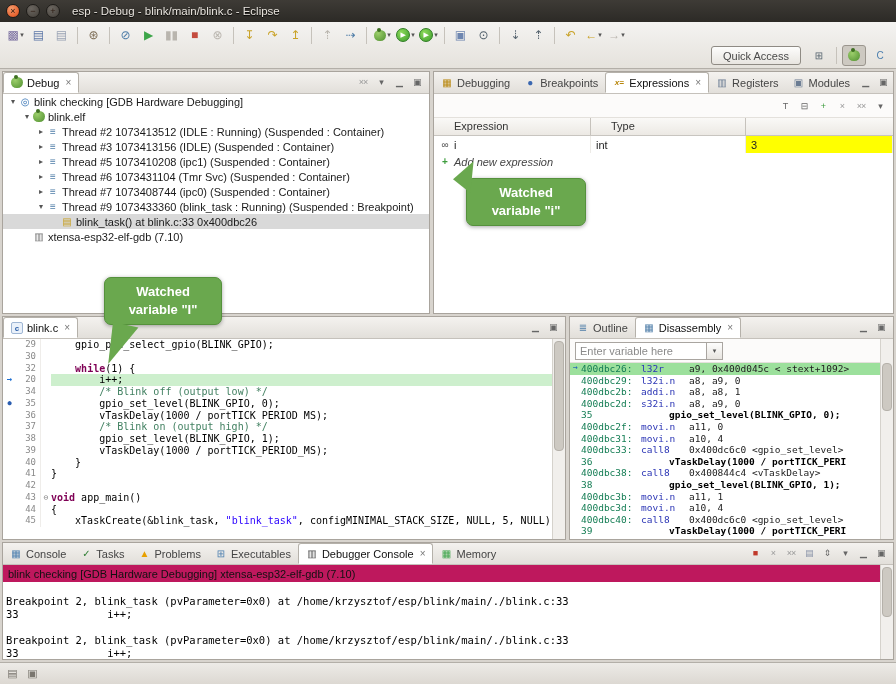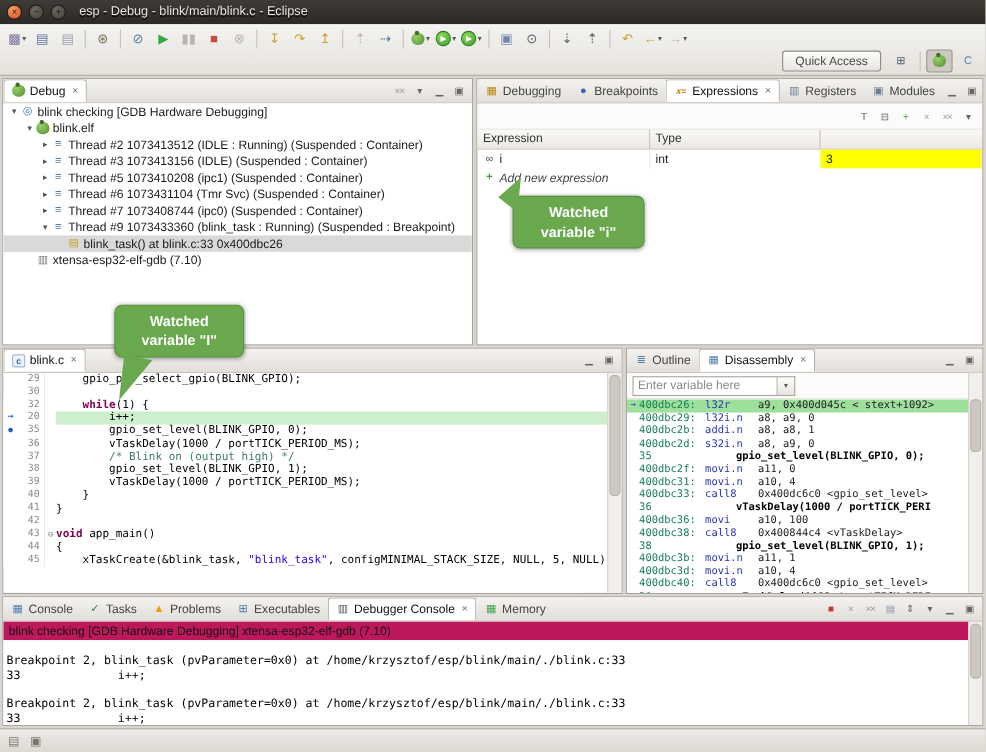--- a/index.html
+++ b/index.html
@@ -61,21 +61,21 @@
   #debug-tree{position:absolute;top:22px;left:0;right:0;bottom:0;background:#fff;overflow:hidden;}
   .tree-row{height:15px;display:flex;align-items:center;white-space:nowrap;font-size:11px;color:#1a1a1a;overflow:hidden;}
   .tree-row.sel{background:var(--sel-bg);}
   .tw{width:12px;text-align:center;font-size:8px;color:#555;flex:none;}
   .tree-row .t-ic{margin-right:3px;flex:none;}
 
   
   .view-toolbar{height:24px;display:flex;align-items:center;justify-content:flex-end;gap:3px;padding-right:5px;
     background:#FCFBFA;border-bottom:1px solid #E4E1DC;}
   #expr-header{height:18px;display:flex;background:linear-gradient(#FAF9F7,#ECE9E4);border-bottom:1px solid #C8C5C0;}
-  .hcell{border-right:1px solid #C6C2BC;padding:2px 0 0 5px;font-size:11px;color:#333;}
+  .hcell{border-right:1px solid #C6C2BC;padding:2px 0 0 20px;font-size:11px;color:#333;}
   .expr-row{height:17px;display:flex;align-items:center;}
   .ecell{height:17px;display:flex;align-items:center;padding-left:5px;border-right:1px solid #EDEBE7;overflow:hidden;}
   #expr-add-row{height:17px;display:flex;align-items:center;padding-left:5px;color:#444;font-style:italic;}
   #expr-add-row .t-ic{color:#3C9C3C;font-weight:bold;font-style:normal;margin-right:3px;}
 
   
   .callout{position:absolute;background:var(--callout-green);border:1px solid #55913C;border-radius:7px;color:#fff;
     font-weight:bold;font-size:13px;line-height:18px;text-align:center;z-index:60;padding:5px 6px;
     box-shadow:0 1px 4px rgba(0,0,0,.35);}
   #expr-callout{left:466px;top:178px;width:120px;}
@@ -378,20 +378,21 @@
     <div class="panel-icons" id="editor-window-icons">
         <div class="mini-icon" style="color: rgb(102, 102, 102);">▁</div>
         <div class="mini-icon" style="color: rgb(102, 102, 102);">▣</div>
       </div>
   </div>
   <div id="editor-body">
       <div class="code-row"><span class="ann"></span><span class="ln">29</span><span class="fold"></span><span class="code"><span class="tk-p">    gpio_pad_select_gpio(BLINK_GPIO);</span></span></div>
       <div class="code-row"><span class="ann"></span><span class="ln">30</span><span class="fold"></span><span class="code"><span class="tk-p">    </span></span></div>
       <div class="code-row"><span class="ann"></span><span class="ln">32</span><span class="fold"></span><span class="code"><span class="tk-p">    </span><span class="tk-kw">while</span><span class="tk-p">(1) {</span></span></div>
       <div class="code-row"><span class="ann ip">→</span><span class="ln">20</span><span class="fold"></span><span class="code cur"><span class="tk-p">        i++;</span></span></div>
+      <div class="code-row"><span class="ann"></span><span class="ln">34</span><span class="fold"></span><span class="code"><span class="tk-p">        </span><span class="tk-cmt">/* Blink off (output low) */</span></span></div>
       <div class="code-row"><span class="ann bp">●</span><span class="ln">35</span><span class="fold"></span><span class="code"><span class="tk-p">        gpio_set_level(BLINK_GPIO, 0);</span></span></div>
       <div class="code-row"><span class="ann"></span><span class="ln">36</span><span class="fold"></span><span class="code"><span class="tk-p">        vTaskDelay(1000 / portTICK_PERIOD_MS);</span></span></div>
       <div class="code-row"><span class="ann"></span><span class="ln">37</span><span class="fold"></span><span class="code"><span class="tk-p">        </span><span class="tk-cmt">/* Blink on (output high) */</span></span></div>
       <div class="code-row"><span class="ann"></span><span class="ln">38</span><span class="fold"></span><span class="code"><span class="tk-p">        gpio_set_level(BLINK_GPIO, 1);</span></span></div>
       <div class="code-row"><span class="ann"></span><span class="ln">39</span><span class="fold"></span><span class="code"><span class="tk-p">        vTaskDelay(1000 / portTICK_PERIOD_MS);</span></span></div>
       <div class="code-row"><span class="ann"></span><span class="ln">40</span><span class="fold"></span><span class="code"><span class="tk-p">    }</span></span></div>
       <div class="code-row"><span class="ann"></span><span class="ln">41</span><span class="fold"></span><span class="code"><span class="tk-p">}</span></span></div>
       <div class="code-row"><span class="ann"></span><span class="ln">42</span><span class="fold"></span><span class="code"></span></div>
       <div class="code-row"><span class="ann"></span><span class="ln">43</span><span class="fold">⊖</span><span class="code"><span class="tk-kw">void</span><span class="tk-p"> app_main()</span></span></div>
       <div class="code-row"><span class="ann"></span><span class="ln">44</span><span class="fold"></span><span class="code"><span class="tk-p">{</span></span></div>
@@ -427,21 +428,20 @@
   <div id="disasm-body">
       <div class="asm-row cur"><span class="asm-mark">→</span><span class="asm-addr">400dbc26:</span><span class="asm-mn">l32r</span><span class="asm-ops">a9, 0x400d045c &lt; stext+1092&gt;</span></div>
       <div class="asm-row"><span class="asm-mark"></span><span class="asm-addr">400dbc29:</span><span class="asm-mn">l32i.n</span><span class="asm-ops">a8, a9, 0</span></div>
       <div class="asm-row"><span class="asm-mark"></span><span class="asm-addr">400dbc2b:</span><span class="asm-mn">addi.n</span><span class="asm-ops">a8, a8, 1</span></div>
       <div class="asm-row"><span class="asm-mark"></span><span class="asm-addr">400dbc2d:</span><span class="asm-mn">s32i.n</span><span class="asm-ops">a8, a9, 0</span></div>
       <div class="asm-row"><span class="asm-mark"></span><span class="asm-addr">35</span><span class="asm-src">gpio_set_level(BLINK_GPIO, 0);</span></div>
       <div class="asm-row"><span class="asm-mark"></span><span class="asm-addr">400dbc2f:</span><span class="asm-mn">movi.n</span><span class="asm-ops">a11, 0</span></div>
       <div class="asm-row"><span class="asm-mark"></span><span class="asm-addr">400dbc31:</span><span class="asm-mn">movi.n</span><span class="asm-ops">a10, 4</span></div>
       <div class="asm-row"><span class="asm-mark"></span><span class="asm-addr">400dbc33:</span><span class="asm-mn">call8</span><span class="asm-ops">0x400dc6c0 &lt;gpio_set_level&gt;</span></div>
       <div class="asm-row"><span class="asm-mark"></span><span class="asm-addr">36</span><span class="asm-src">vTaskDelay(1000 / portTICK_PERI</span></div>
-      <div class="asm-row"><span class="asm-mark"></span><span class="asm-addr">400dbc36:</span><span class="asm-mn">movi</span><span class="asm-ops">a10, 100</span></div>
       <div class="asm-row"><span class="asm-mark"></span><span class="asm-addr">400dbc38:</span><span class="asm-mn">call8</span><span class="asm-ops">0x400844c4 &lt;vTaskDelay&gt;</span></div>
       <div class="asm-row"><span class="asm-mark"></span><span class="asm-addr">38</span><span class="asm-src">gpio_set_level(BLINK_GPIO, 1);</span></div>
       <div class="asm-row"><span class="asm-mark"></span><span class="asm-addr">400dbc3b:</span><span class="asm-mn">movi.n</span><span class="asm-ops">a11, 1</span></div>
       <div class="asm-row"><span class="asm-mark"></span><span class="asm-addr">400dbc3d:</span><span class="asm-mn">movi.n</span><span class="asm-ops">a10, 4</span></div>
       <div class="asm-row"><span class="asm-mark"></span><span class="asm-addr">400dbc40:</span><span class="asm-mn">call8</span><span class="asm-ops">0x400dc6c0 &lt;gpio_set_level&gt;</span></div>
       <div class="asm-row"><span class="asm-mark"></span><span class="asm-addr">39</span><span class="asm-src">vTaskDelay(1000 / portTICK_PERI</span></div>
     </div>
   <div class="vscroll">
     <div class="vthumb" style="top:24px;height:48px;"></div>
   </div>

